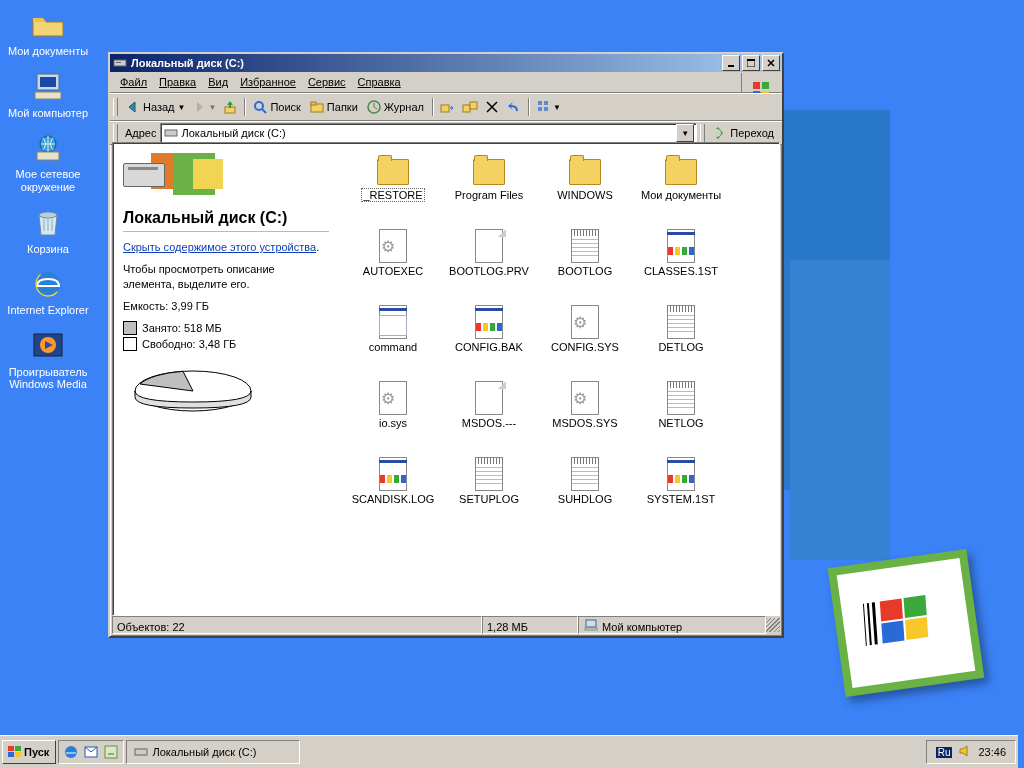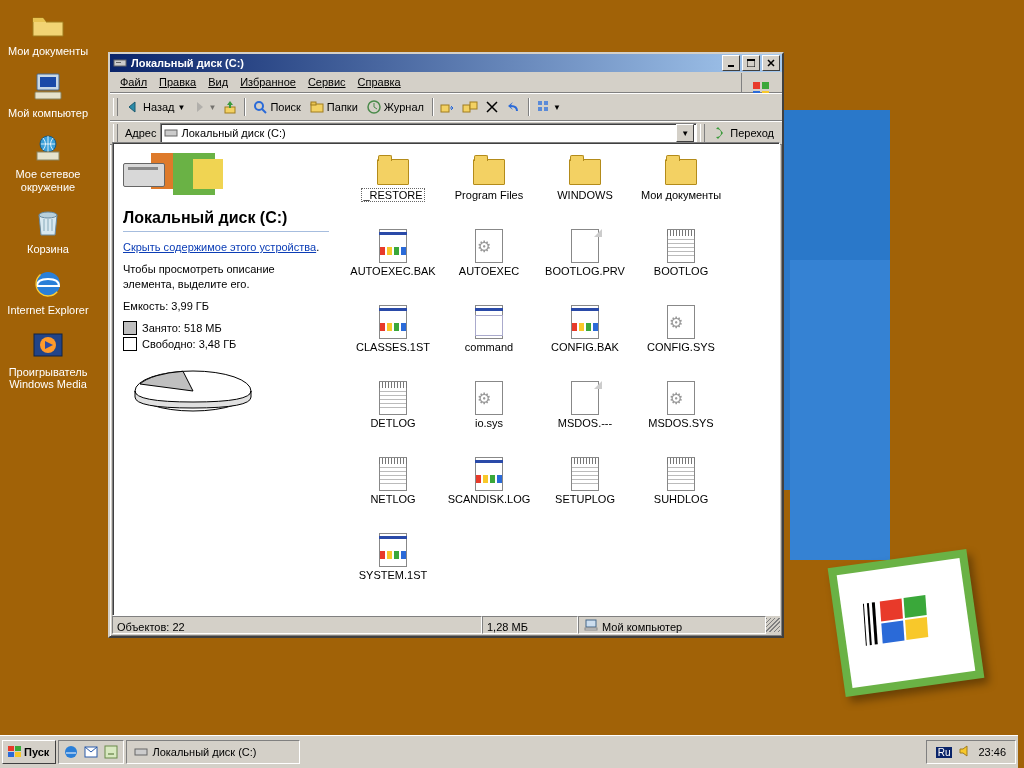--- a/index.html
+++ b/index.html
@@ -1,16 +1,16 @@
 <!DOCTYPE html>
 <html><head>
 <meta charset="utf-8">
 <style>
 html,body{margin:0;padding:0;width:1024px;height:768px;overflow:hidden;font-family:Tahoma,Arial,sans-serif;font-size:11px}
-.desktop{width:1024px;height:768px;background:#a16207;position:relative}
+.desktop{width:1024px;height:768px;background:#3b82f6;position:relative}
 .bg-accent{position:absolute;top:110px;left:650px;width:240px;height:380px;background:#2a78c9}
 .bg-accent2{position:absolute;top:260px;left:790px;width:100px;height:300px;background:#3582d3}
 .desktop-icons{position:absolute;top:6px;left:6px;width:90px}
 .di{width:84px;text-align:center;margin:2px 0 12px;color:#fff;cursor:pointer}
 .di .ic{width:34px;height:34px;margin:0 auto 3px;display:flex;align-items:center;justify-content:center}
 .di .lbl{font-size:11px;line-height:1.15;text-shadow:none}
 
 .win{position:absolute;top:52px;left:108px;width:672px;height:582px;background:#d4d0c8;border:2px solid;border-color:#d4d0c8 #404040 #404040 #d4d0c8;box-shadow:inset 1px 1px 0 #fff,inset -1px -1px 0 #808080}
 .titlebar{height:18px;background:linear-gradient(90deg,#0a246a,#a6caf0);color:#fff;display:flex;align-items:center;padding:0 2px;font-weight:bold;font-size:11px}
 .titlebar .tic{width:16px;height:14px;margin-right:3px;display:inline-flex;align-items:center;justify-content:center}
@@ -356,34 +356,20 @@
           </div>
           <div class="fitem">
             <div class="fic">
               <div class="folder"></div>
             </div>
             <div class="flbl"><span>Мои документы</span></div>
           </div>
           <div class="fitem">
             <div class="fic">
               <div class="doc">
-                <div class="bar"></div>
-                <div class="boxes">
-                  <span style="background:#e83a2a"></span>
-                  <span style="background:#f8c82a"></span>
-                  <span style="background:#3aa83a"></span>
-                  <span style="background:#2a6ad8"></span>
-                </div>
-              </div>
-            </div>
-            <div class="flbl"><span>AUTOEXEC.BAK</span></div>
-          </div>
-          <div class="fitem">
-            <div class="fic">
-              <div class="doc">
                 <div class="gear" style="position:absolute;top:8px;left:5px;font-size:16px">⚙</div>
               </div>
             </div>
             <div class="flbl"><span>AUTOEXEC</span></div>
           </div>
           <div class="fitem">
             <div class="fic">
               <div class="doc">
                 <div style="position:absolute;top:0;right:0;border-style:solid;border-width:0 0 8px 8px;border-color:transparent transparent #ccc transparent"></div>
               </div>

